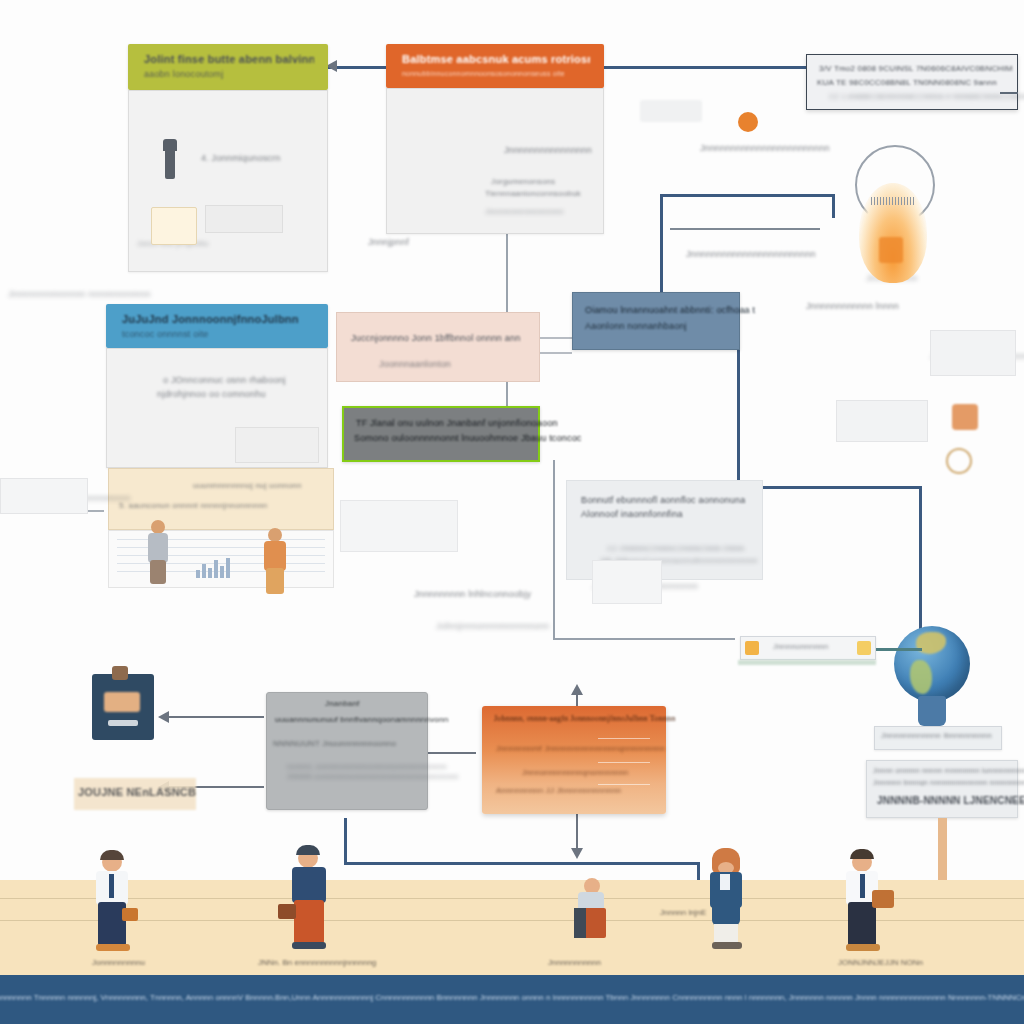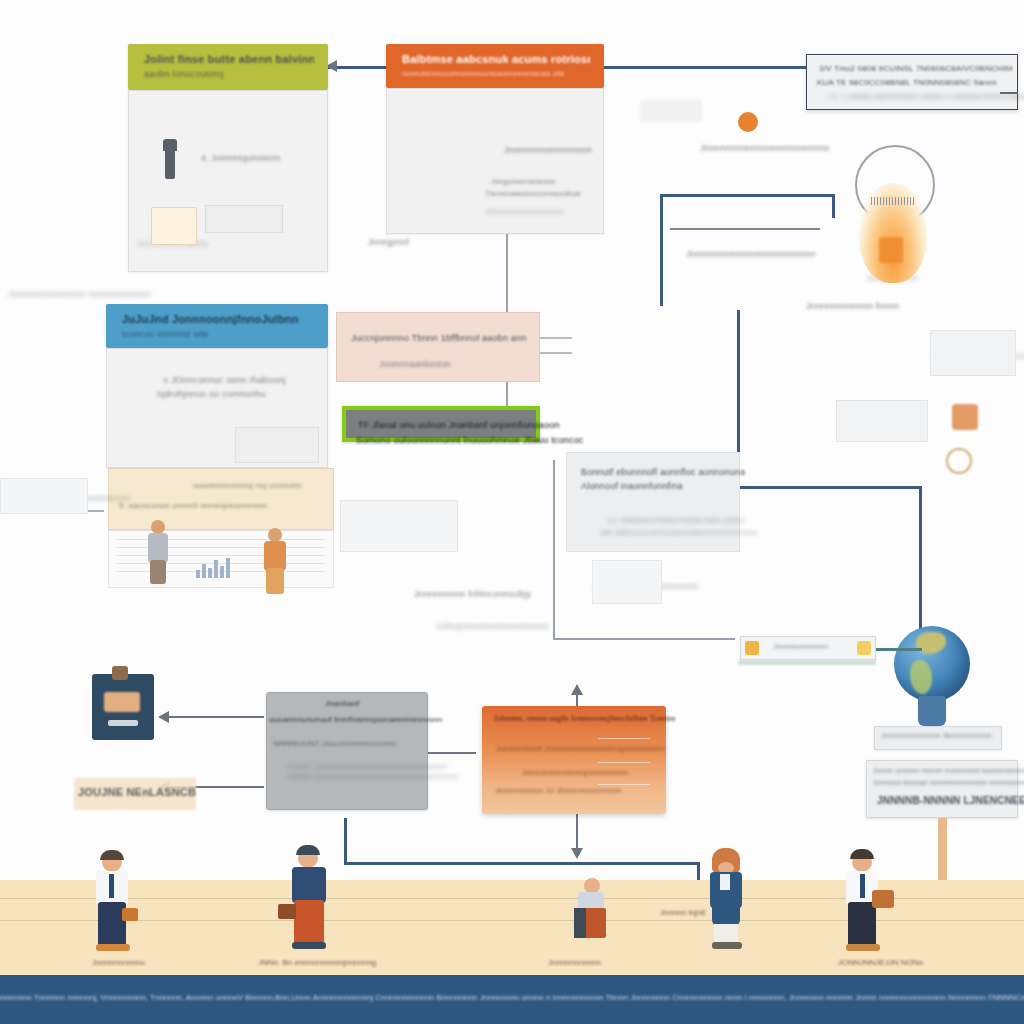--- a/index.html
+++ b/index.html
@@ -185,31 +185,35 @@
       <div class="t2 blur" style="color:#2b4a60;">tconcoc onnnnst oite</div>
     </div>
     <div class="body" style="height:120px;position:relative;background:#f2f2f2;">
       <div class="blur soft" style="position:absolute;left:56px;top:26px;font-size:9px;">o  JOnnconnuc osnn rhaboonj</div>
       <div class="blur soft" style="position:absolute;left:50px;top:40px;font-size:9px;">njdrohjnnoo oo comnonhu</div>
       <div class="panel" style="left:128px;top:78px;width:84px;height:36px;background:#efefef;border-color:#e0e0e0;"></div>
     </div>
   </div>
 
   <div class="panel" style="left:336px;top:312px;width:204px;height:70px;background:#f3ddd3;border:1px solid #e2c9bd;">
-    <div class="blur" style="position:absolute;left:14px;top:20px;font-size:9px;">Juccnjonnnno Tbnnn 1bffbnnol aaobn ann</div>
+    <div class="blur" style="position:absolute;left:14px;top:20px;font-size:9px;">Juccnjonnnno Jonn 1bffbnnol onnnn ann</div>
     <div class="blur soft" style="position:absolute;left:42px;top:46px;font-size:9px;">Joonnnaanlonton</div>
   </div>
 
-
-  <div class="panel" style="left:342px;top:406px;width:198px;height:36px;background:#7c7f81;border:4px solid #84cc16;box-shadow:0 1px 3px rgba(0,0,0,.16);">
+  <div class="panel" style="left:572px;top:292px;width:168px;height:58px;background:#6f8ca8;border:1px solid #5d7890;box-shadow:0 1px 3px rgba(0,0,0,.15);">
+    <div class="blur" style="position:absolute;left:12px;top:12px;font-size:9px;color:#16222e;">Oiamou lnnannuoahnt abbnnti: ocfhoaa t</div>
+    <div class="blur" style="position:absolute;left:12px;top:28px;font-size:9px;color:#1c2b38;">Aaonlonn nonnanhbaonj</div>
+  </div>
+
+  <div class="panel" style="left:342px;top:406px;width:198px;height:56px;background:#7c7f81;border:2px solid #84cc16;box-shadow:0 1px 3px rgba(0,0,0,.16);">
     <div class="blur" style="position:absolute;left:12px;top:10px;font-size:9px;color:#14181c;">TF Jlanal onu uulnon Jnanbanf unjonnfionoaoon</div>
     <div class="blur" style="position:absolute;left:10px;top:25px;font-size:9px;color:#14181c;">Somono ouloonnnnnonnt  lnuuoohmnoe  Jbauu tconcoc</div>
   </div>
 
-  <div class="panel" style="left:566px;top:452px;width:174px;height:100px;background:#eceef0;border:1px solid #dfe2e5;">
+  <div class="panel" style="left:566px;top:480px;width:197px;height:100px;background:#eceef0;border:1px solid #dfe2e5;">
     <div class="blur" style="position:absolute;left:14px;top:14px;font-size:9px;">Bonnutf ebunnnofl aonnfloc aonnonuna</div>
     <div class="blur" style="position:absolute;left:14px;top:28px;font-size:9px;">Alonnoof inaonnfonnfina</div>
     <div class="blur softer" style="position:absolute;left:40px;top:64px;font-size:7px;">CC  ONNNNCONNNCONNNCNNN ONNN</div>
     <div class="blur softer" style="position:absolute;left:34px;top:76px;font-size:7px;">MB  JNBonnoCoonnnnaonnulbnnnnnnnnnnnnnn</div>
   </div>
 
   <div class="panel" style="left:108px;top:468px;width:226px;height:62px;background:#f7e9cf;border:1px solid #e4d3b4;">
     <div class="blur soft" style="position:absolute;left:84px;top:12px;font-size:8px;">uuunmnnnnnnoj nuj uonnonn</div>
     <div class="blur soft" style="position:absolute;left:10px;top:32px;font-size:8px;">5. aaunconun onnnnt nnnnnjnnonnnnnn</div>
   </div>
@@ -227,21 +231,21 @@
     <div style="position:absolute;left:4px;top:40px;width:16px;height:24px;background:#9b8370;border-radius:3px;filter:blur(.5px);"></div>
   </div>
   <div class="person" style="left:262px;top:528px;width:26px;height:68px;">
     <div style="position:absolute;left:6px;top:0;width:14px;height:14px;border-radius:50%;background:#d9a070;filter:blur(.5px);"></div>
     <div style="position:absolute;left:2px;top:13px;width:22px;height:30px;background:#e08f4f;border-radius:4px;filter:blur(.5px);"></div>
     <div style="position:absolute;left:4px;top:40px;width:18px;height:26px;background:#e0a45f;border-radius:3px;filter:blur(.5px);"></div>
   </div>
 
   <div class="panel" style="left:266px;top:692px;width:162px;height:118px;background:#b5b8ba;border:1px solid #a6a9ab;border-radius:3px;box-shadow:0 1px 3px rgba(0,0,0,.14);">
     <div class="blur" style="position:absolute;left:58px;top:6px;font-size:8px;color:#2e3336;">Jnanbanf</div>
-    <div class="blur" style="position:absolute;left:2px;top:22px;font-size:8px;color:#2e3336;">uuuannnununuuf bnnflvannqoonamnnnnnvonn</div>
+    <div class="blur" style="position:absolute;left:8px;top:22px;font-size:8px;color:#2e3336;">uuuannnununuuf bnnflvannqoonamnnnnnvonn</div>
     <div class="blur soft" style="position:absolute;left:6px;top:46px;font-size:8px;color:#3a3f43;">NNNNUUNT Jnuunnnnnnnoonno</div>
     <div class="blur softer" style="position:absolute;left:20px;top:70px;font-size:7px;">nonnnn, oonnnnonnnnnnonnnononnnnnnnnnnnn</div>
     <div class="blur softer" style="position:absolute;left:20px;top:80px;font-size:7px;">JNNNN connnnnnnonnnnnnnnnmnnnnnnnnnnnnnnn</div>
   </div>
 
   <div class="panel" style="left:482px;top:706px;width:184px;height:108px;border:none;border-radius:3px;
               background:linear-gradient(180deg,#dd6a32 0%,#e98f52 42%,#f0b383 72%,#f3c79e 100%);box-shadow:0 2px 5px rgba(0,0,0,.17);">
     <div class="blur" style="position:absolute;left:12px;top:8px;font-size:8px;color:#47200d;font-family:Liberation Serif, serif;">Jobnnnn,  rnnnn-aagfn  JonnnoonnjfnnoJulbnn  Tonnnn</div>
     <div class="blur soft" style="position:absolute;left:14px;top:38px;font-size:8px;color:#5a2c14;">Jnnnnnnnmf  Jnnnnnnnnnnnnnnnqnnnnnnnnn</div>
     <div class="blur soft" style="position:absolute;left:40px;top:62px;font-size:8px;color:#5a2c14;">Jnnnonnnnnnnnqnonnnnnnn</div>

